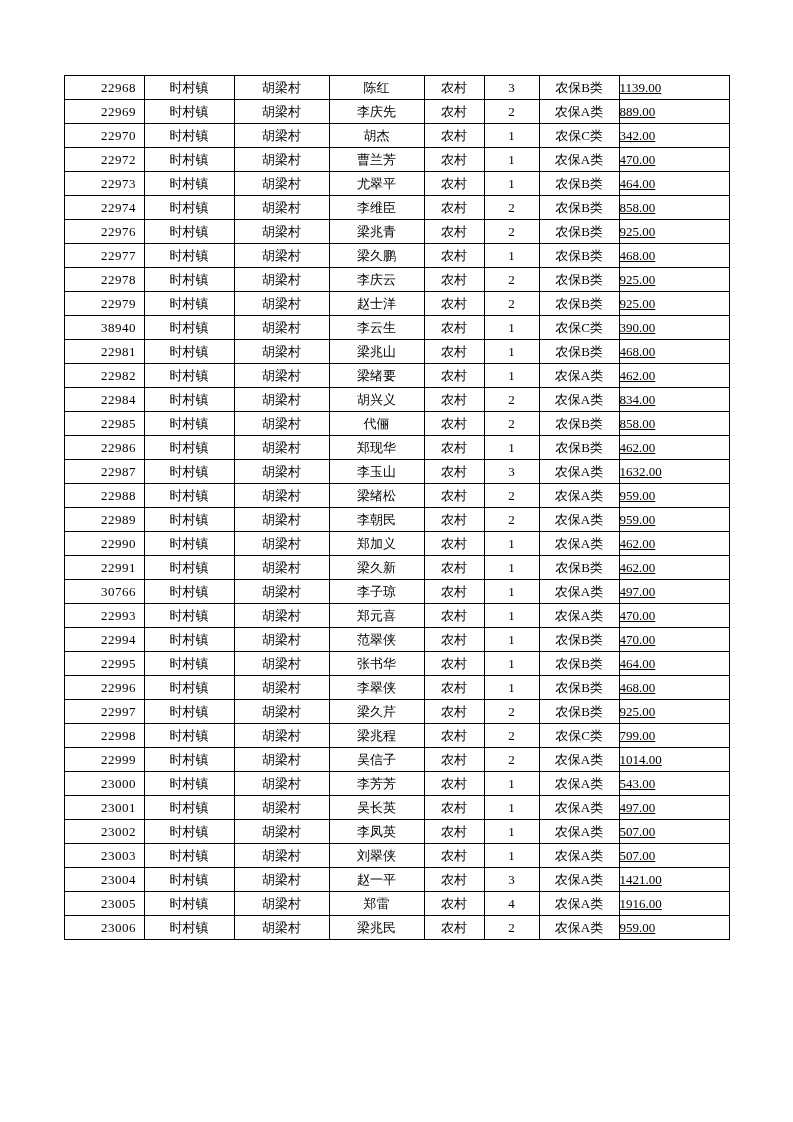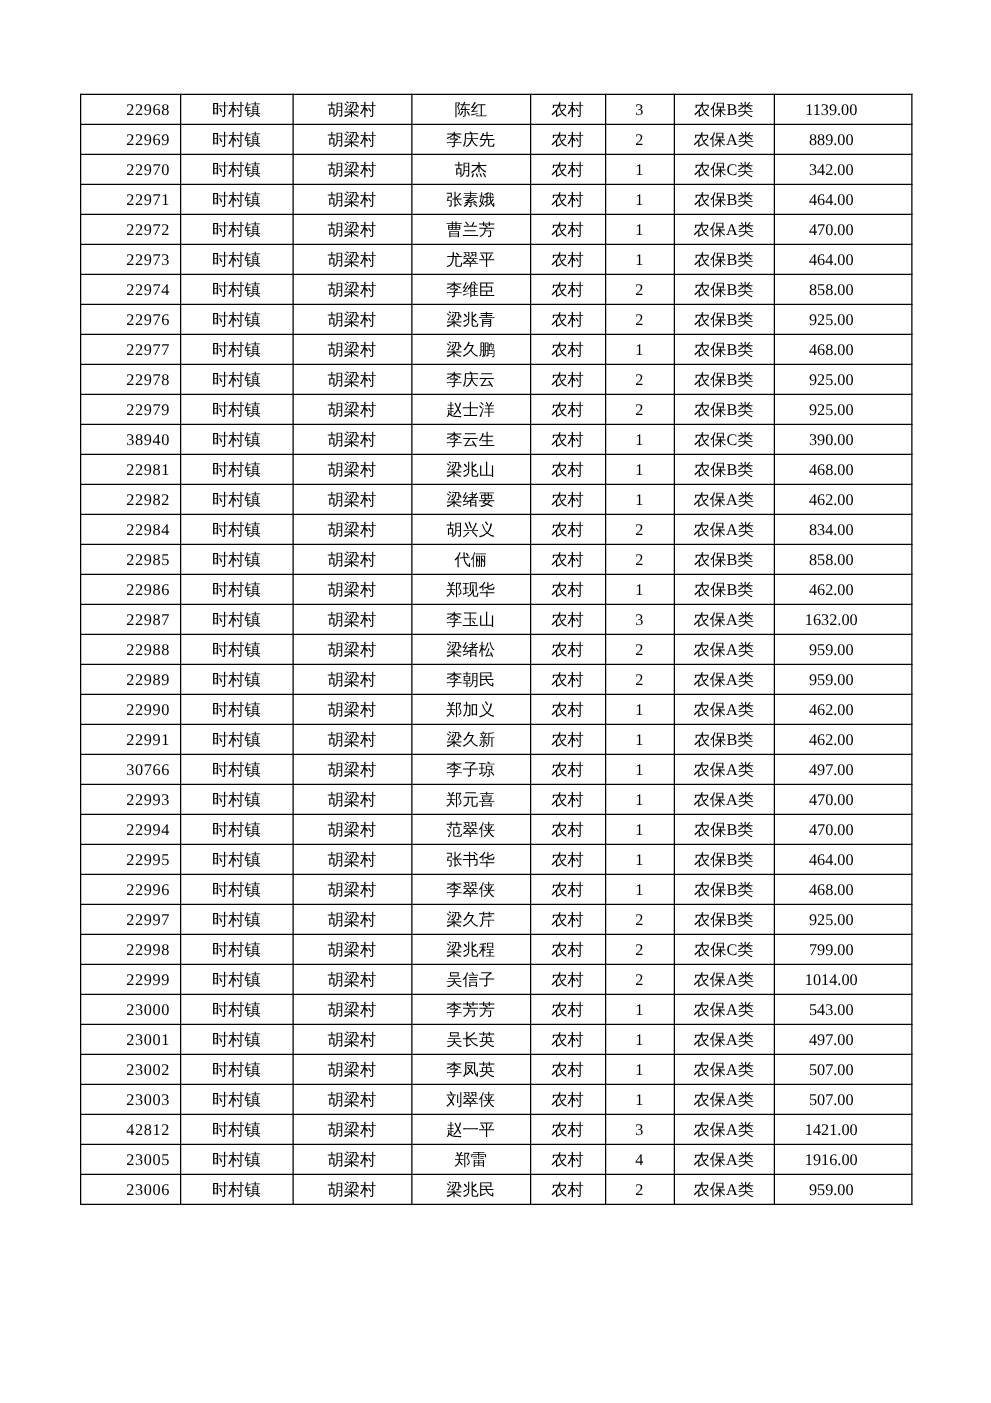--- a/index.html
+++ b/index.html
@@ -27,22 +27,23 @@
     padding: 0;
     text-align: center;
     vertical-align: middle;
     font-size: 13px;
     line-height: 23px;
     white-space: nowrap;
     overflow: hidden;
   }
   table.subsidy-table td.col-id { letter-spacing: 0.5px; padding-left: 29px; }
   table.subsidy-table td.col-amount {
-    text-align: center;
+    text-align: left;
     padding-right: 18px;
+    text-decoration: underline;
   }
 </style>
 </head>
 <body>
 
 <div class="page">
   <table class="subsidy-table">
     <colgroup>
         <col style="width: 80px;">
         <col style="width: 90px;">
@@ -78,30 +79,20 @@
           <td class="col-id">22970</td>
           <td class="col-town">时村镇</td>
           <td class="col-village">胡梁村</td>
           <td class="col-name">胡杰</td>
           <td class="col-type">农村</td>
           <td class="col-count">1</td>
           <td class="col-category">农保C类</td>
           <td class="col-amount">342.00</td>
         </tr>
         <tr>
-          <td class="col-id">22971</td>
-          <td class="col-town">时村镇</td>
-          <td class="col-village">胡梁村</td>
-          <td class="col-name">张素娥</td>
-          <td class="col-type">农村</td>
-          <td class="col-count">1</td>
-          <td class="col-category">农保B类</td>
-          <td class="col-amount">464.00</td>
-        </tr>
-        <tr>
           <td class="col-id">22972</td>
           <td class="col-town">时村镇</td>
           <td class="col-village">胡梁村</td>
           <td class="col-name">曹兰芳</td>
           <td class="col-type">农村</td>
           <td class="col-count">1</td>
           <td class="col-category">农保A类</td>
           <td class="col-amount">470.00</td>
         </tr>
         <tr>
@@ -388,21 +379,21 @@
           <td class="col-id">23003</td>
           <td class="col-town">时村镇</td>
           <td class="col-village">胡梁村</td>
           <td class="col-name">刘翠侠</td>
           <td class="col-type">农村</td>
           <td class="col-count">1</td>
           <td class="col-category">农保A类</td>
           <td class="col-amount">507.00</td>
         </tr>
         <tr>
-          <td class="col-id">42812</td>
+          <td class="col-id">23004</td>
           <td class="col-town">时村镇</td>
           <td class="col-village">胡梁村</td>
           <td class="col-name">赵一平</td>
           <td class="col-type">农村</td>
           <td class="col-count">3</td>
           <td class="col-category">农保A类</td>
           <td class="col-amount">1421.00</td>
         </tr>
         <tr>
           <td class="col-id">23005</td>

